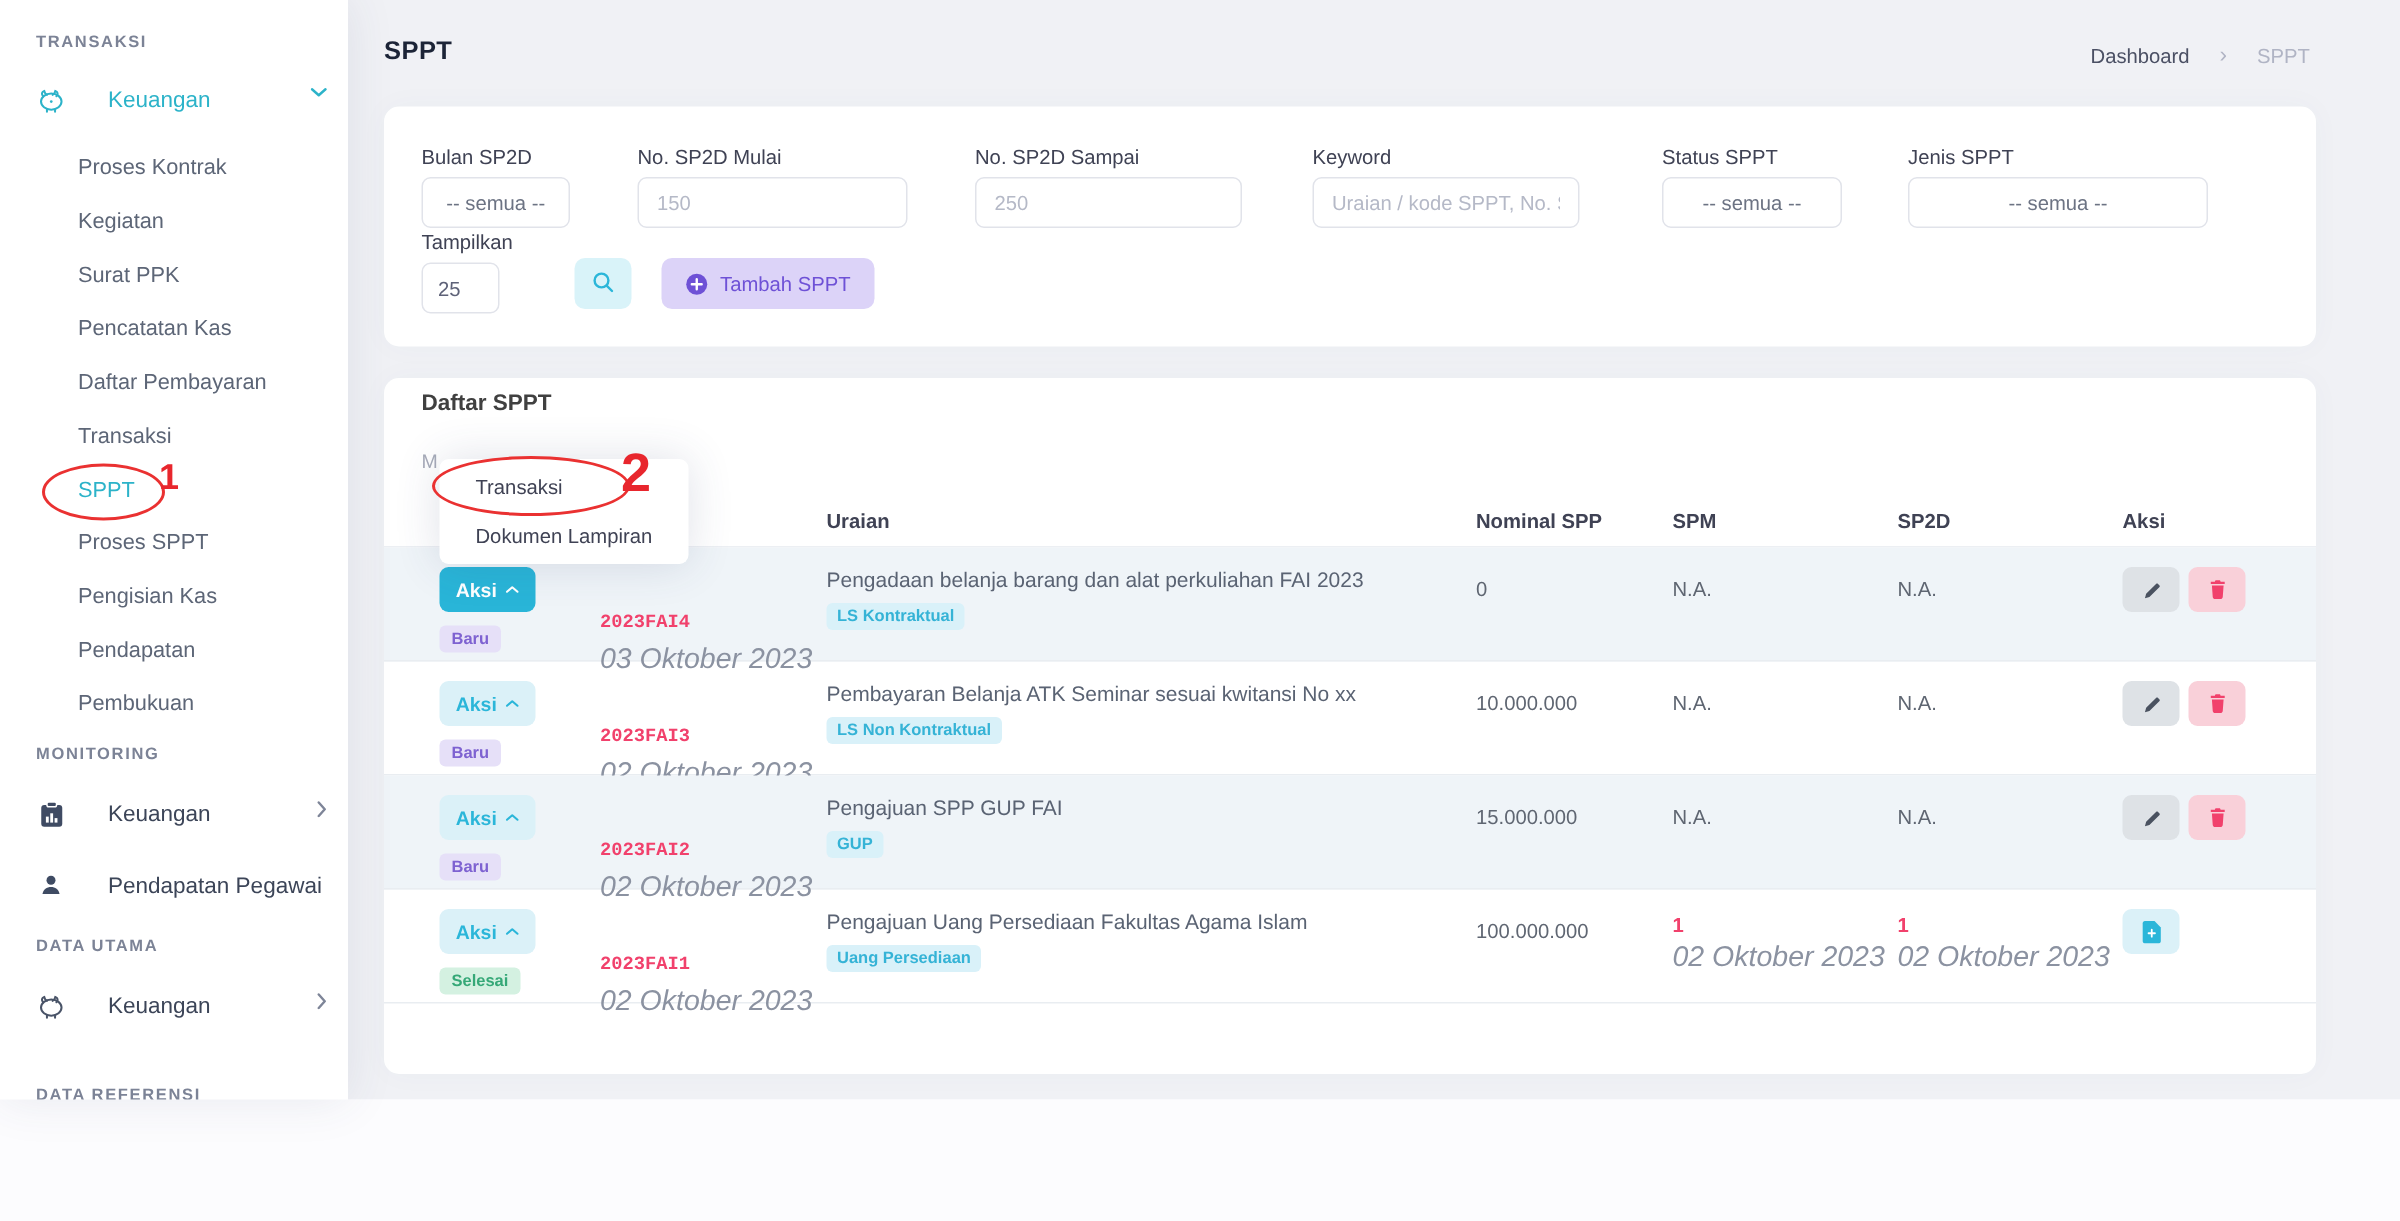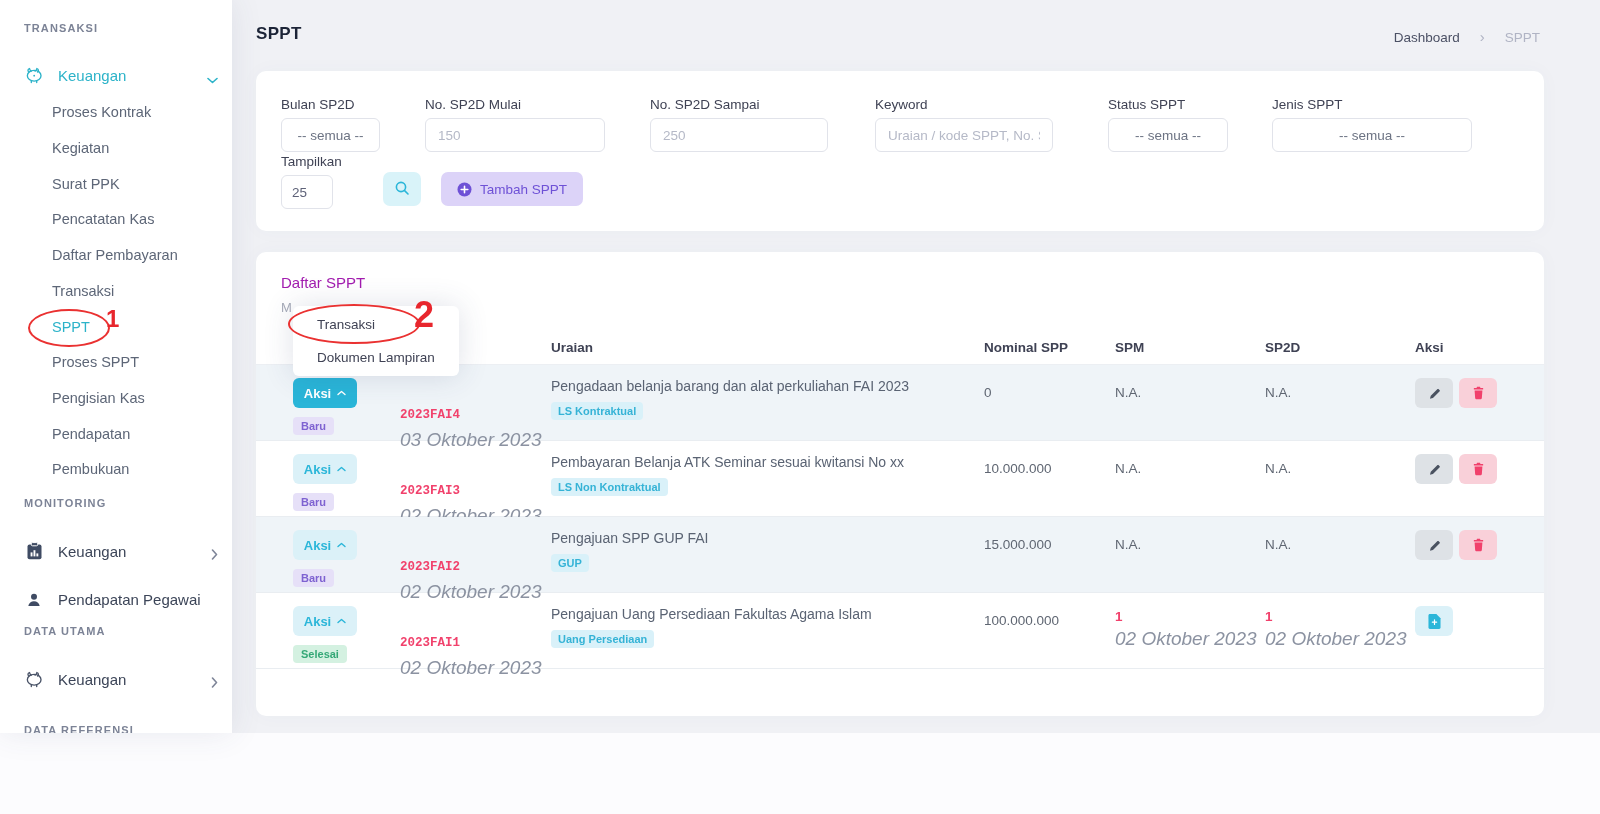--- a/index.html
+++ b/index.html
@@ -11,21 +11,21 @@
   }
   
   .main { position:absolute; left:232px; top:0; width:1368px; height:733px; background:#f0f1f5; }
   .sidebar { position:absolute; left:0; top:0; width:232px; height:733px; background:#ffffff;
              box-shadow:0 0 30px rgba(56,71,109,.10); z-index:3; overflow:hidden; }
   .footer { position:absolute; left:0; top:733px; width:1600px; height:81px; background:#fcfcfe; z-index:2; }
 
   
   .sec { position:absolute; left:24px; font-size:11px; font-weight:700; letter-spacing:1.1px;
          color:#7c8396; text-transform:uppercase; }
-  .nav-root { position:absolute; left:24px; right:14px; height:26px; display:flex; align-items:flex-end; gap:14px; cursor:pointer; }
+  .nav-root { position:absolute; left:24px; right:14px; height:26px; display:flex; align-items:flex-start; gap:28px; cursor:pointer; }
   .nav-root .nav-lbl { font-size:15px; color:#3c4558; flex:1; }
   .nav-root.cyan .nav-lbl { color:#2cb3c9; }
   .nav-ic { width:20px; display:flex; justify-content:center; }
   .nav-sub { position:absolute; left:52px; font-size:14.5px; color:#5d6677; cursor:pointer; }
   .nav-sub.active { color:#2cb3c9; }
 
   
   .ellipse { position:absolute; border:2.5px solid #ea3131; border-radius:50%; z-index:6; pointer-events:none; }
   .annot-num { position:absolute; color:#e8262d; font-weight:800; z-index:6; }
 
@@ -51,21 +51,21 @@
   .inp { padding:0 12px; outline:none; }
   .inp::placeholder { color:#b5b9c7; }
   .sel { display:flex; align-items:center; justify-content:center; cursor:pointer; color:#6c7383; }
   .btn-search { position:absolute; left:127px; top:101px; width:38px; height:34px; border:none; border-radius:7px;
                 background:#d9f3f9; cursor:pointer; display:flex; align-items:center; justify-content:center; }
   .btn-tambah { position:absolute; left:185px; top:101px; height:34px; padding:0 16px; border:none; border-radius:7px;
                 background:#dcd3f8; color:#6e51d6; font-size:13.5px; display:flex; align-items:center; gap:8px;
                 cursor:pointer; font-family:"Liberation Sans",sans-serif; }
 
   
-  .list-title { position:absolute; left:25px; top:22px; font-size:15px; font-weight:400; color:#a21caf; }
+  .list-title { position:absolute; left:25px; top:8px; font-size:15px; font-weight:700; color:#404040; }
   .partial { position:absolute; left:25px; top:48px; font-size:13px; color:#a7abb9; }
   .dropdown { position:absolute; left:37px; top:54px; width:166px; height:70px; background:#fff; border-radius:6px;
               box-shadow:0 0 30px rgba(56,71,109,.16); z-index:5; padding-top:2px; }
   .dd-item { height:33px; display:flex; align-items:center; padding-left:24px; font-size:13.5px; color:#3f4254; cursor:pointer; }
 
   .grid7 { display:grid; grid-template-columns:120px 151px 433px 131px 150px 150px 104px; padding-left:24px; }
   .thead { position:absolute; left:0; top:78px; width:100%; height:35px; align-items:center;
            font-size:13.5px; font-weight:700; color:#3f4254; border-bottom:1px solid #eceff3; }
   .trow { position:absolute; left:0; width:100%; height:76px; border-bottom:1px solid #e9edf1; }
   .trow.alt { background:#eff4f8; }

